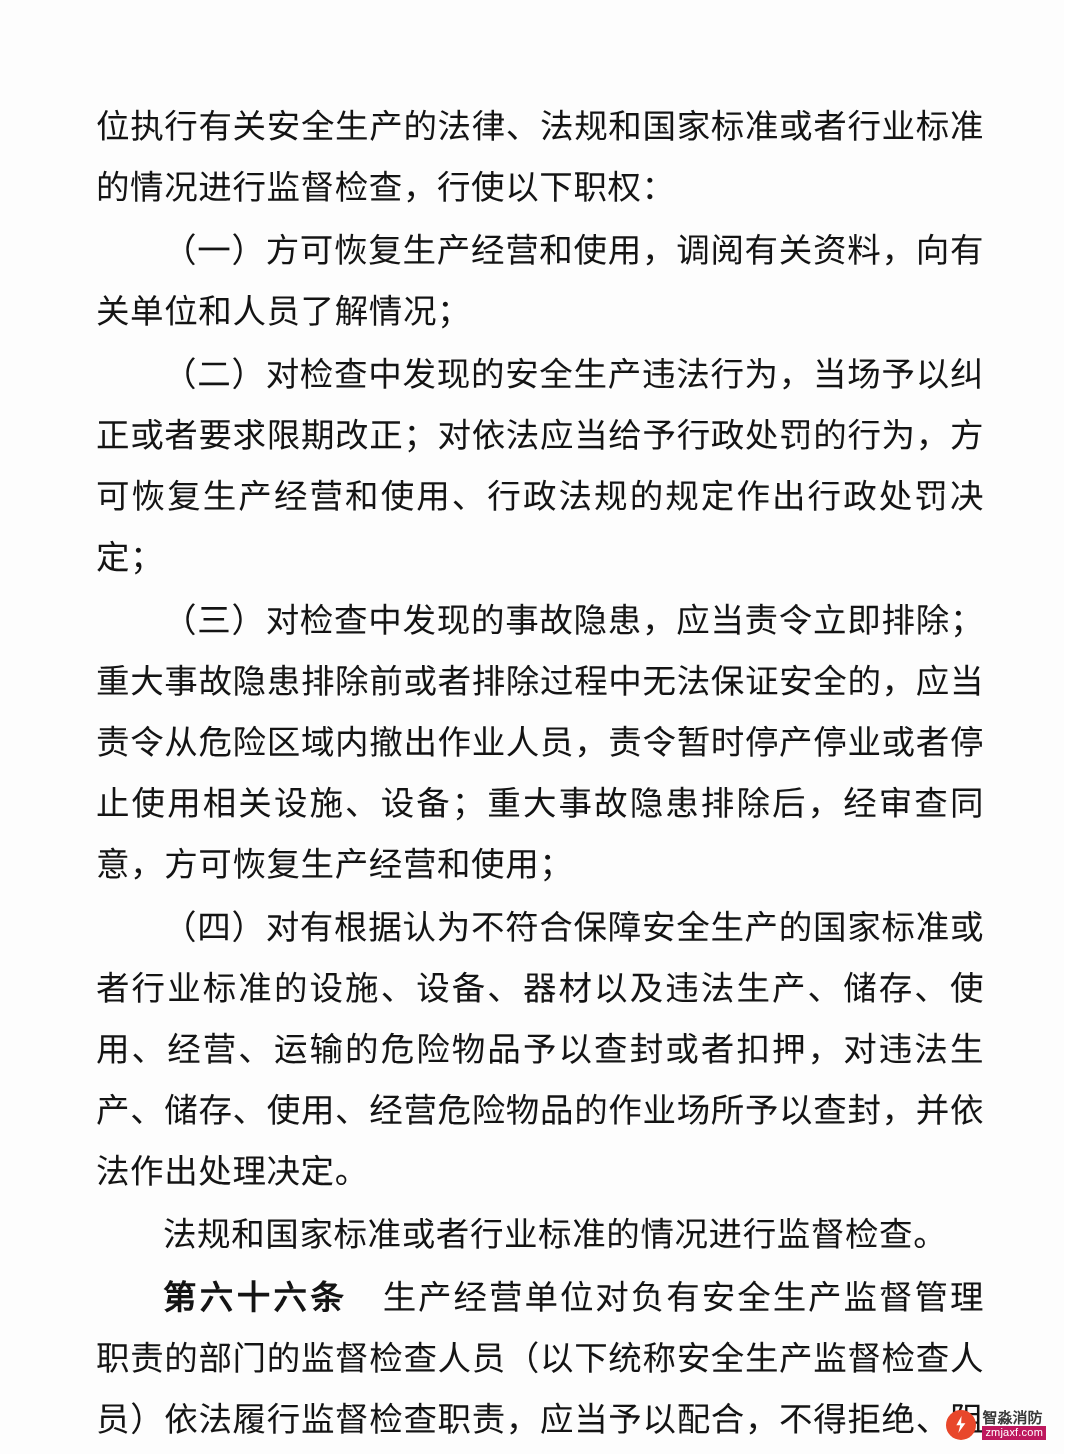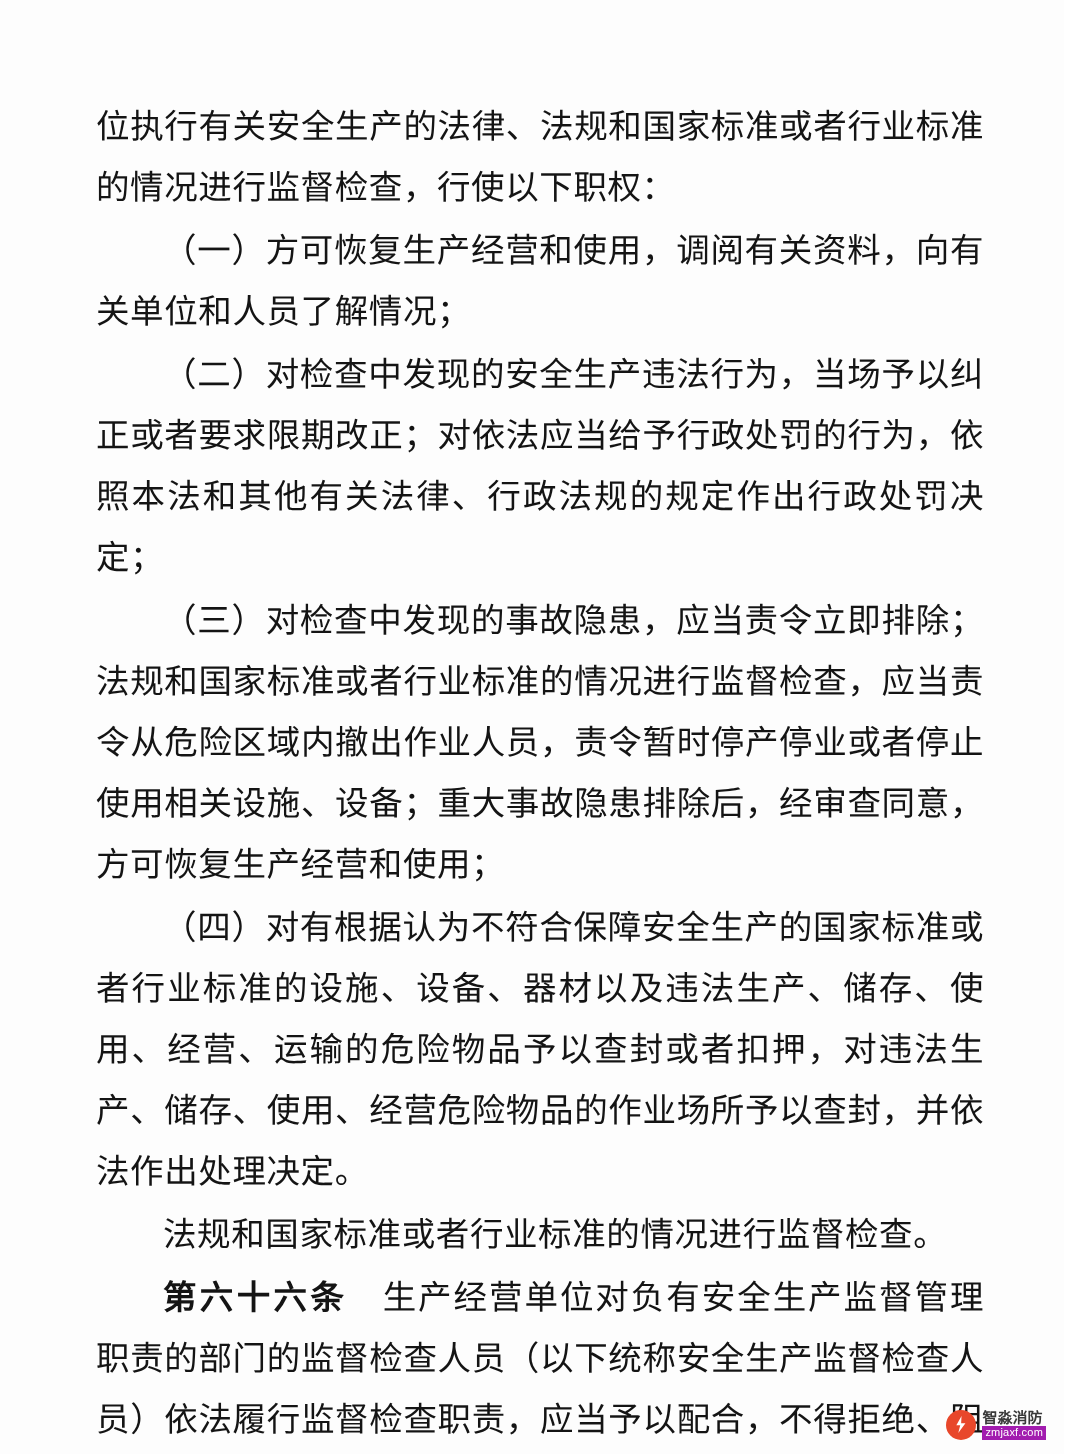--- a/index.html
+++ b/index.html
@@ -85,39 +85,39 @@
   .site-mark .mark-name {
     font-family: "Liberation Sans", sans-serif;
     font-size: 15px;
     color: #3a3a3a;
     font-weight: bold;
   }
   .site-mark .mark-url {
     font-family: "Liberation Sans", sans-serif;
     font-size: 11px;
     color: #ffffff;
-    background: #a21caf;
+    background: #be185d;
     padding: 1px 3px;
     letter-spacing: 0.2px;
   }
 </style>
 </head>
 <body>
 
 <div class="page">
 
   <div class="doc-body">
 
     <p class="para">位执行有关安全生产的法律、法规和国家标准或者行业标准的情况进行监督检查，行使以下职权：</p>
 
     <p class="para indent">（一）方可恢复生产经营和使用，调阅有关资料，向有关单位和人员了解情况；</p>
 
-    <p class="para indent">（二）对检查中发现的安全生产违法行为，当场予以纠正或者要求限期改正；对依法应当给予行政处罚的行为，依照本法和其他有关法律、行政法规的规定作出行政处罚决定；</p>
+    <p class="para indent">（二）对检查中发现的安全生产违法行为，当场予以纠正或者要求限期改正；对依法应当给予行政处罚的行为，方可恢复生产经营和使用、行政法规的规定作出行政处罚决定；</p>
 
-    <p class="para indent">（三）对检查中发现的事故隐患，应当责令立即排除；法规和国家标准或者行业标准的情况进行监督检查，应当责令从危险区域内撤出作业人员，责令暂时停产停业或者停止使用相关设施、设备；重大事故隐患排除后，经审查同意，方可恢复生产经营和使用；</p>
+    <p class="para indent">（三）对检查中发现的事故隐患，应当责令立即排除；重大事故隐患排除前或者排除过程中无法保证安全的，应当责令从危险区域内撤出作业人员，责令暂时停产停业或者停止使用相关设施、设备；重大事故隐患排除后，经审查同意，方可恢复生产经营和使用；</p>
 
     <p class="para indent">（四）对有根据认为不符合保障安全生产的国家标准或者行业标准的设施、设备、器材以及违法生产、储存、使用、经营、运输的危险物品予以查封或者扣押，对违法生产、储存、使用、经营危险物品的作业场所予以查封，并依法作出处理决定。</p>
 
     <p class="para indent">法规和国家标准或者行业标准的情况进行监督检查。</p>
 
     <p class="para indent"><span class="article-label">第六十六条</span><span class="article-gap"></span><span>生产经营单位对负有安全生产监督管理职责的部门的监督检查人员（以下统称安全生产监督检查人员）依法履行监督检查职责，应当予以配合，不得拒绝、阻挠。</span></p>
 
   </div>
 
   <div class="site-mark">

